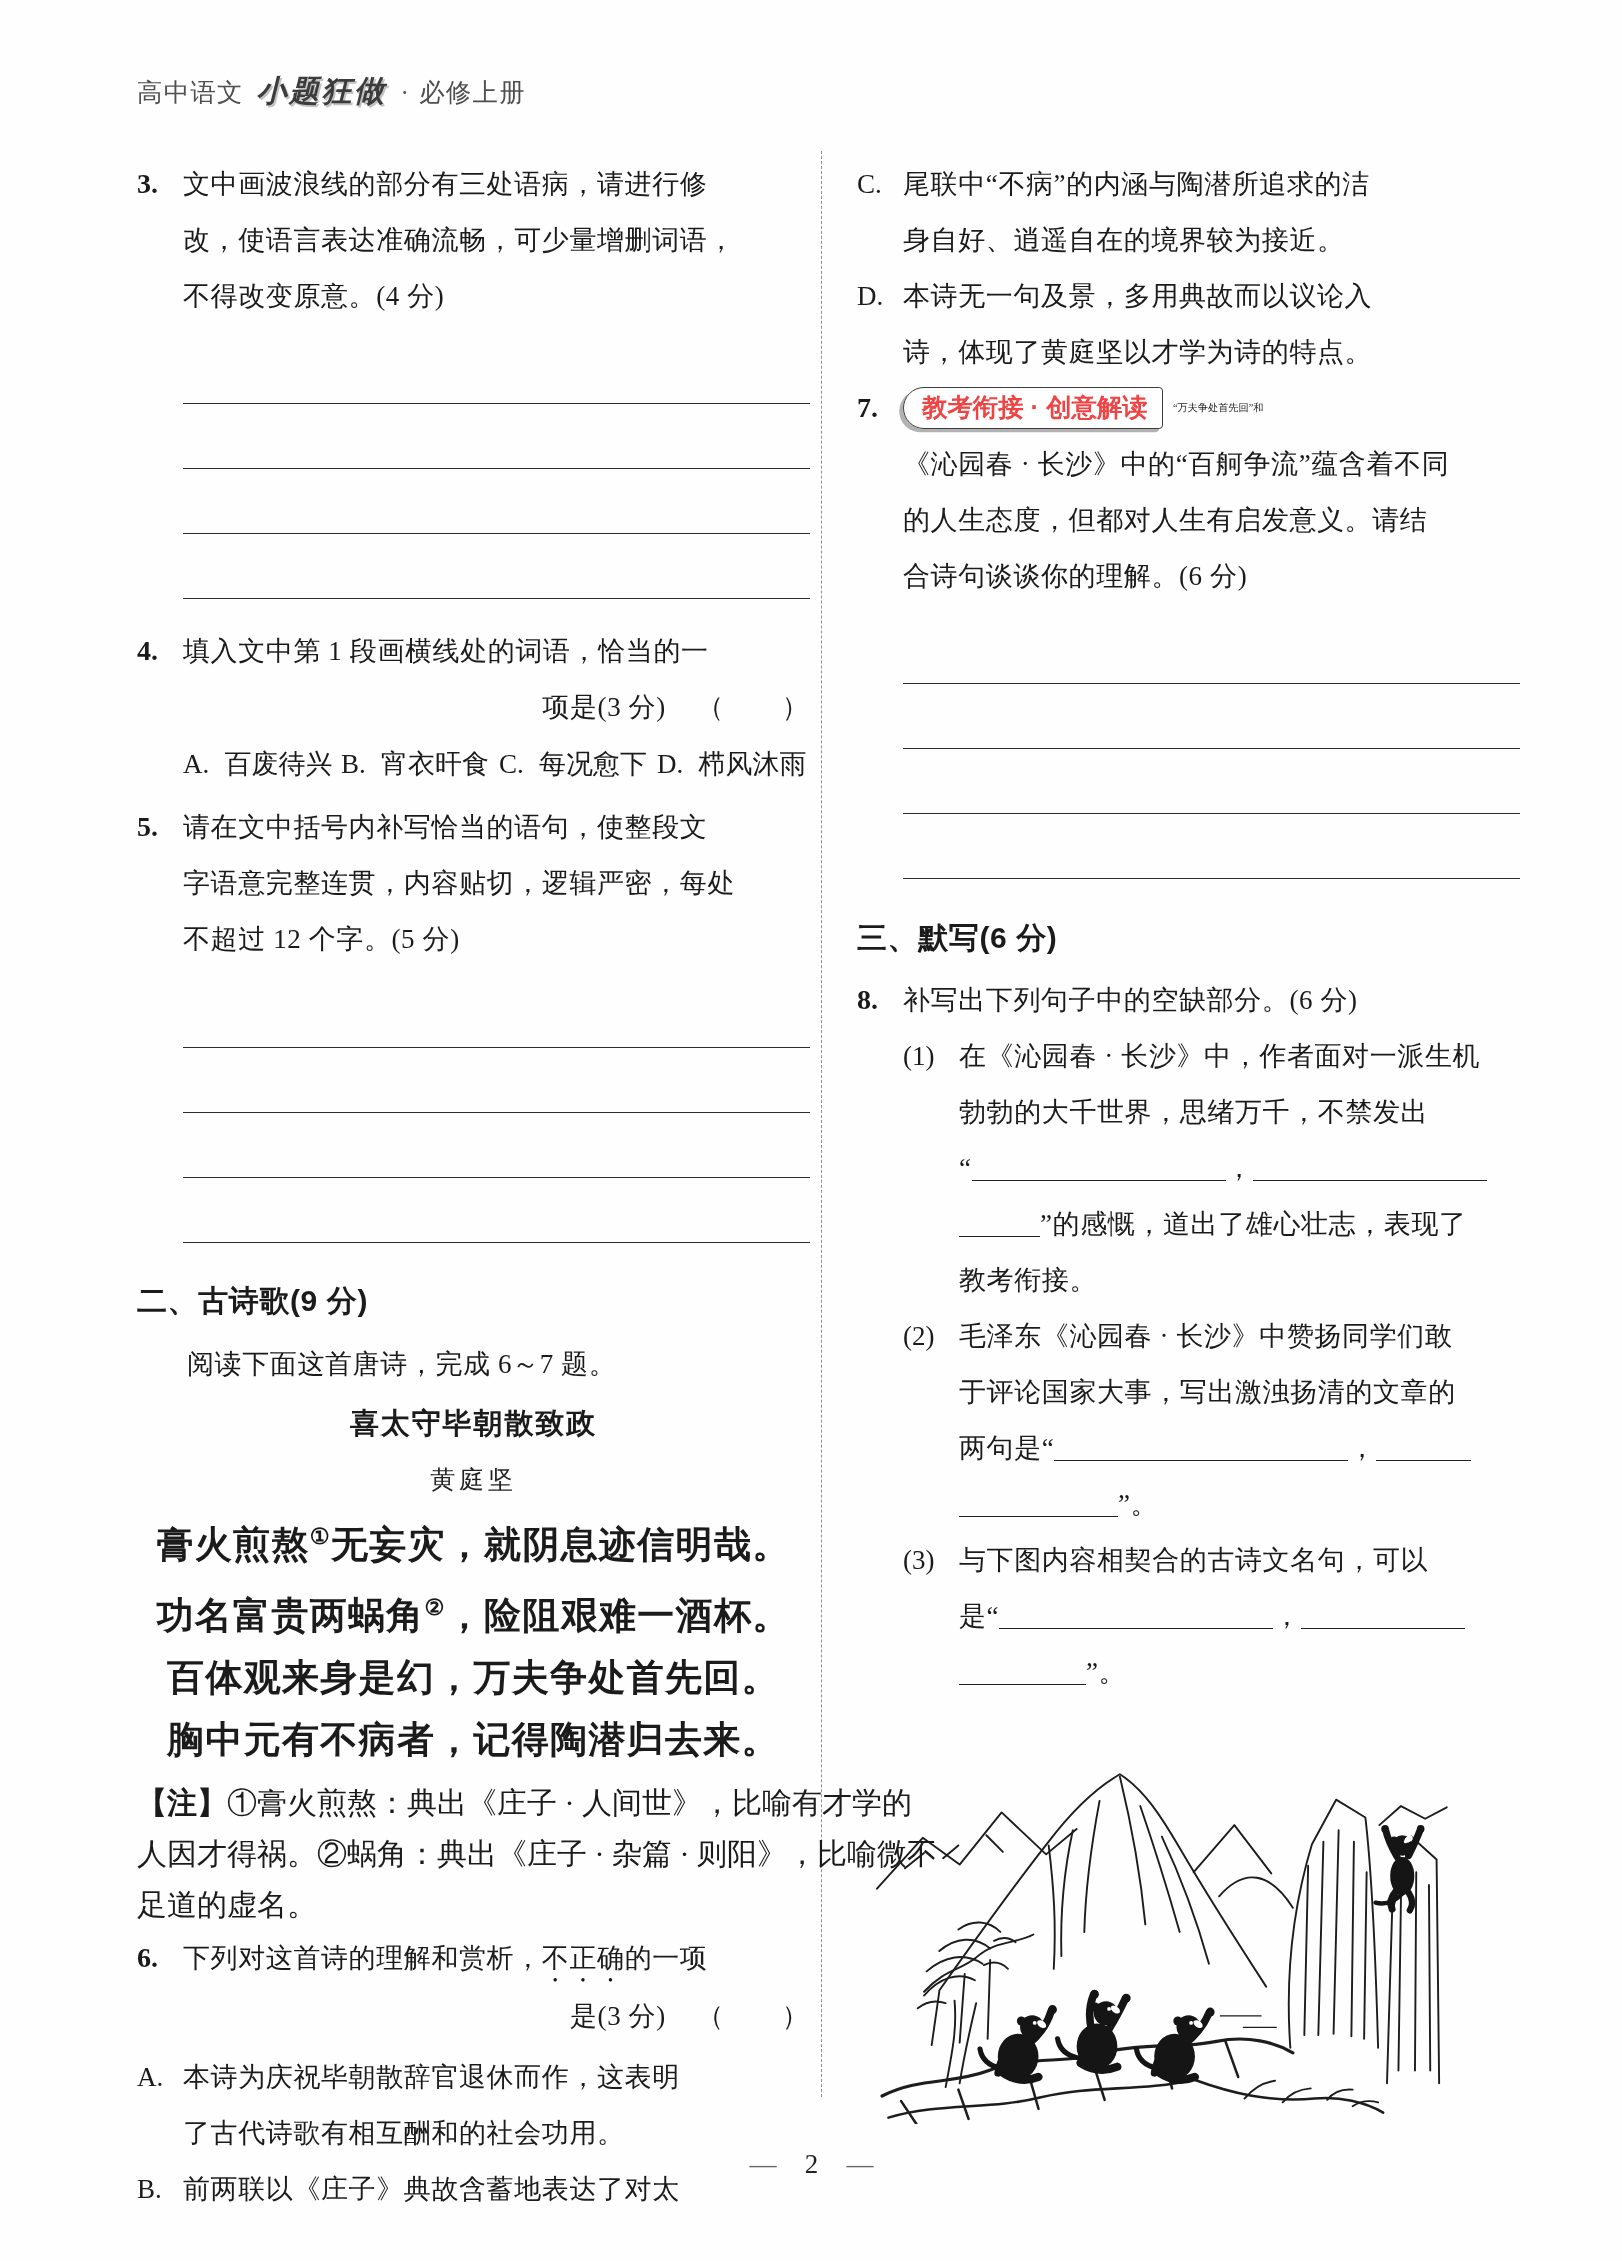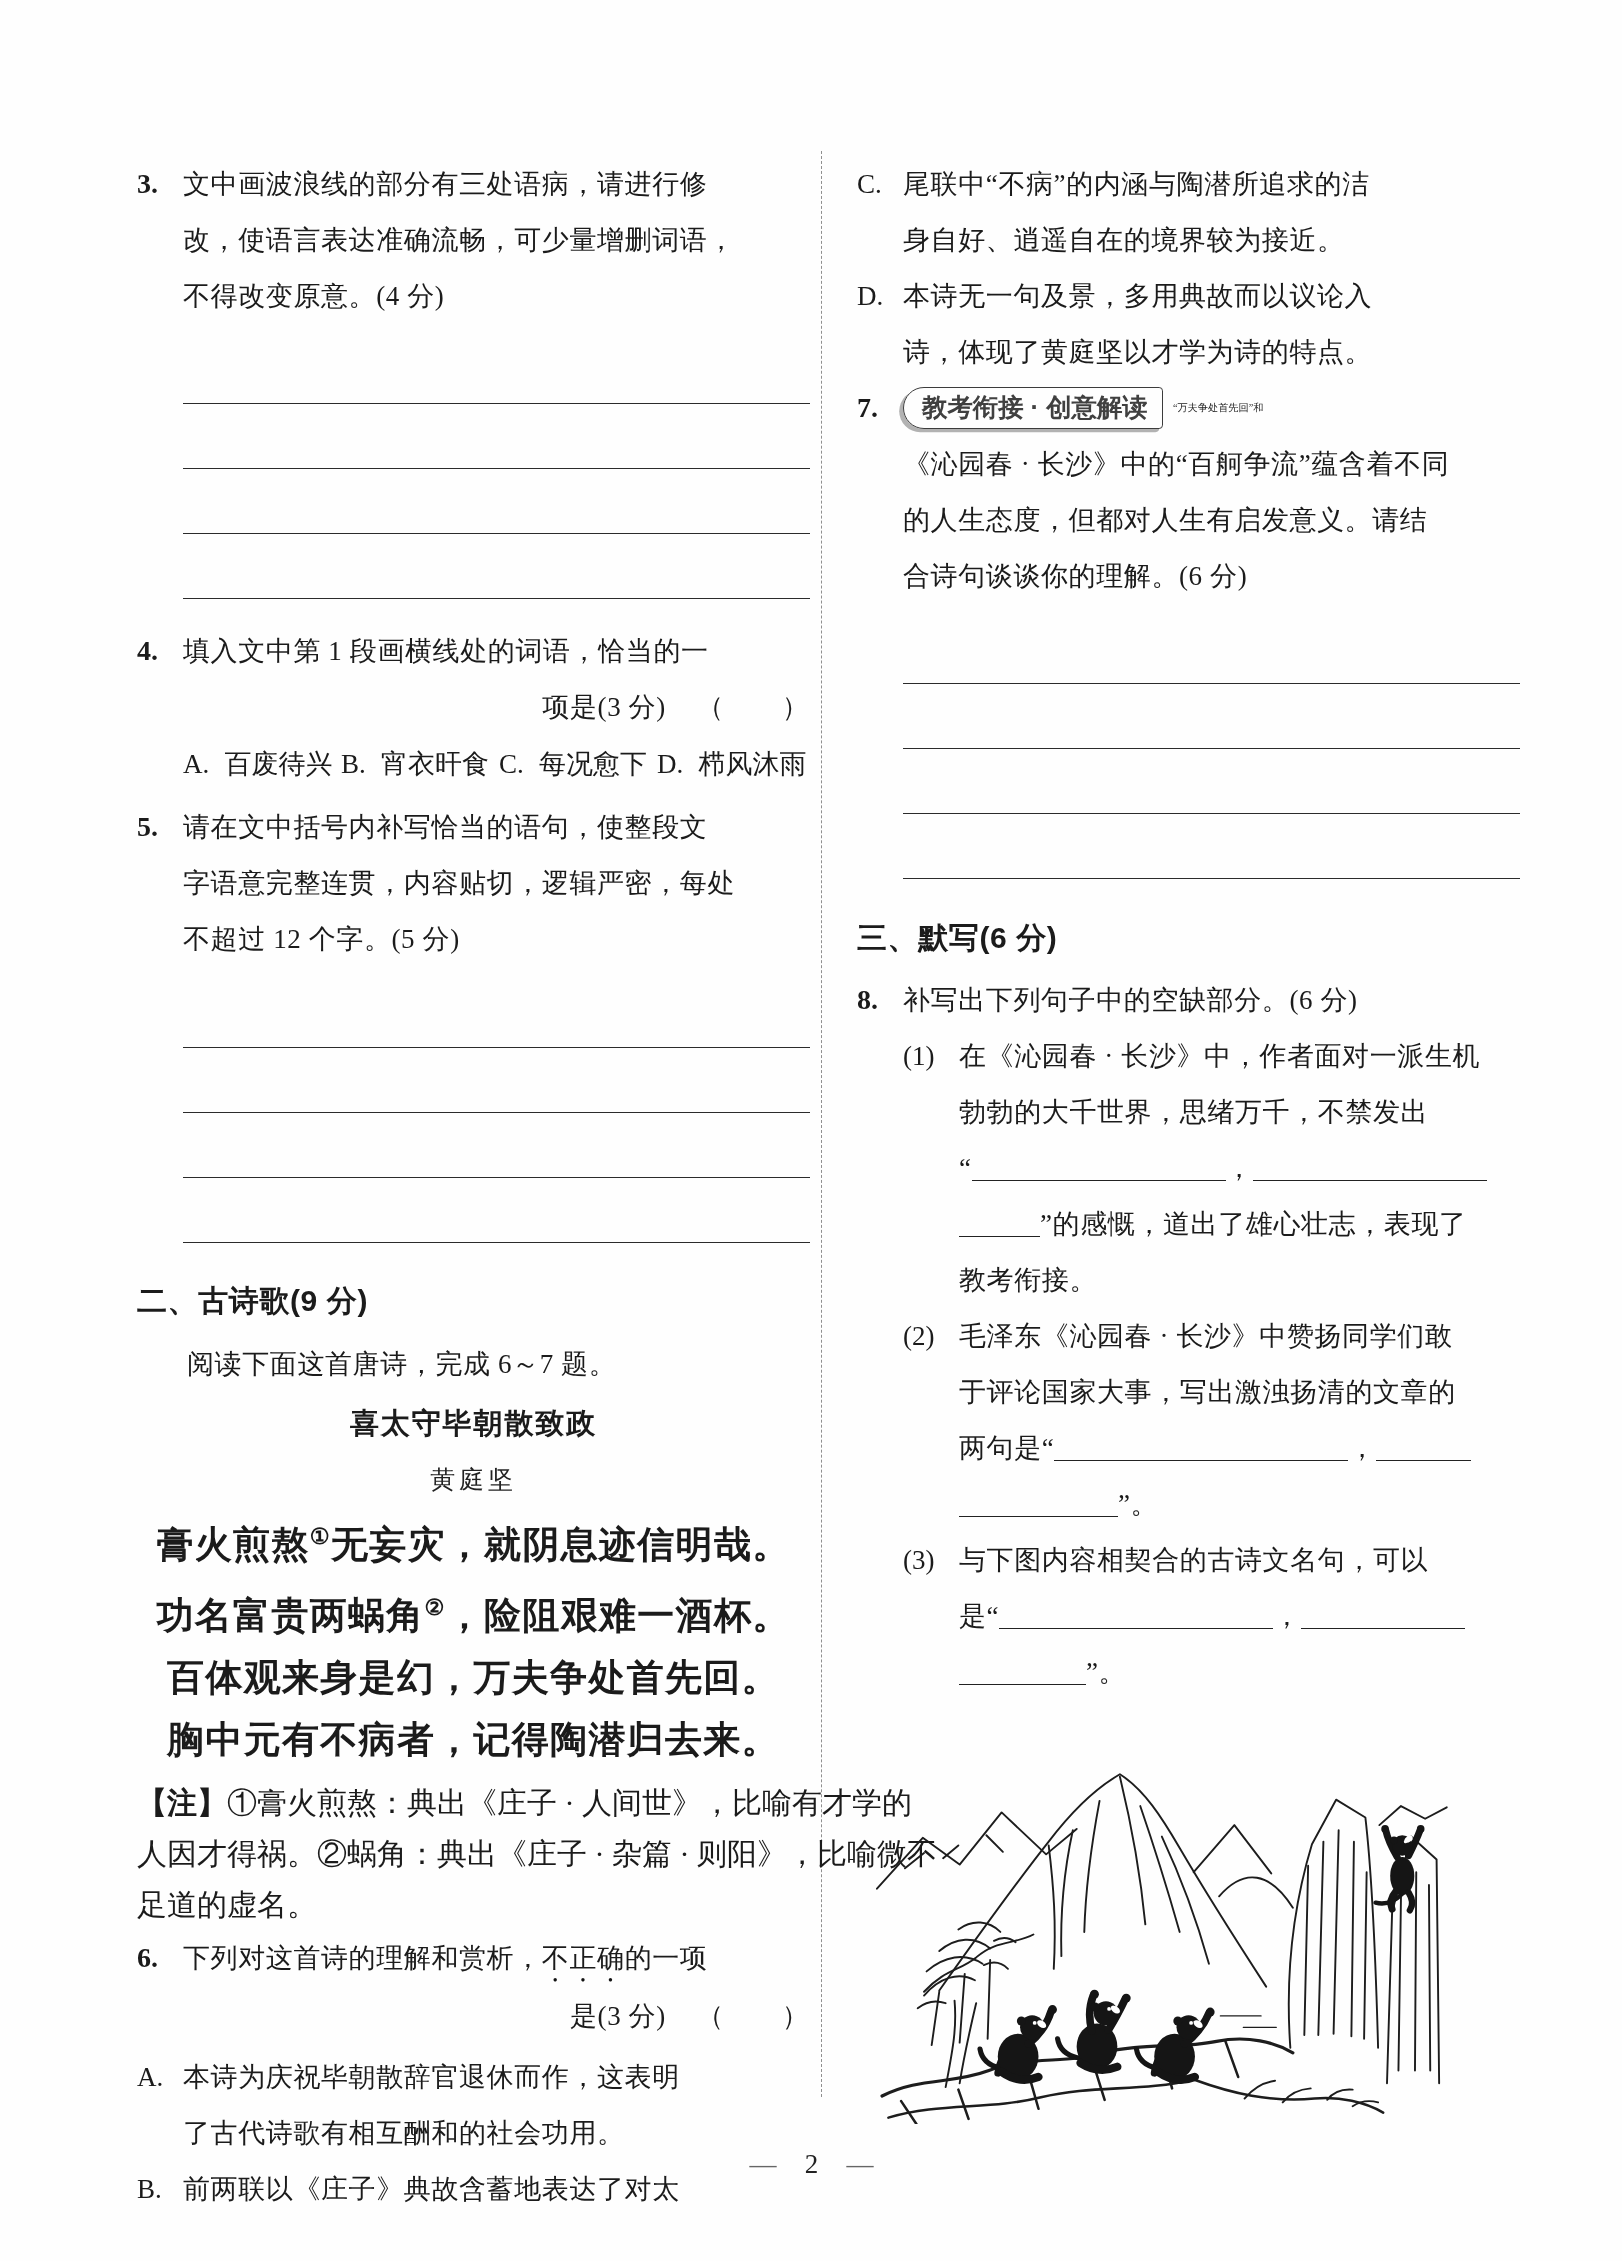--- a/index.html
+++ b/index.html
@@ -53,21 +53,21 @@
   .note{font-size:30px;line-height:51px;margin-top:6.4px;}
   .note .nline{white-space:nowrap;}
   .nlabel{font-family:"Liberation Sans","DejaVu Sans",sans-serif;font-weight:900;}
 
   .em-dots{-webkit-text-emphasis:filled dot #111;-webkit-text-emphasis-position:under right;
            text-emphasis:filled dot #111;text-emphasis-position:under right;}
 
   
   .tagline{display:flex;align-items:center;gap:10.2px;line-height:56px;white-space:nowrap;}
   .tagbox{display:inline-block;flex:none;font-family:"Liberation Sans","DejaVu Sans",sans-serif;
-          font-weight:700;font-size:25.4px;line-height:1.3;color:#404040;
+          font-weight:700;font-size:25.4px;line-height:1.3;color:#ef4444;
           border:1.9px solid #3c3c3c;border-radius:28px 5.1px 5.1px 28px;
           padding:2.5px 14px 3.8px 18px;box-shadow:-3.8px 3.2px 0 #b2b2b2;}
 
   
   .blank{display:inline-block;height:18px;border-bottom:1.9px solid #222;vertical-align:-3.8px;}
 
   .sub{display:flex;}
   .subnum{width:56px;flex:none;font-size:27px;line-height:56px;}
   .subbody{flex:1;min-width:0;}
 
@@ -77,20 +77,25 @@
   
   .pagefoot{position:absolute;left:0;right:0;bottom:81px;text-align:center;
             font-size:27px;color:#222;}
   .pagefoot .dash{color:#666;margin:0 21.6px;letter-spacing:0;}
 </style>
 </head>
 <body>
 
 <div class="page">
 
+  <div class="pheader">
+    <span>高中语文</span>
+    <span class="h-brand">小题狂做</span>
+    <span><span class="h-sep">·</span> <span>必修上册</span></span>
+  </div>
 
   <div class="divider"></div>
 
   <section class="col col-left">
 
     <div class="q">
       <div class="qnum">3.</div>
       <div class="qbody">
         <div class="tline">文中画波浪线的部分有三处语病，请进行修</div>
         <div class="tline">改，使语言表达准确流畅，可少量增删词语，</div>

